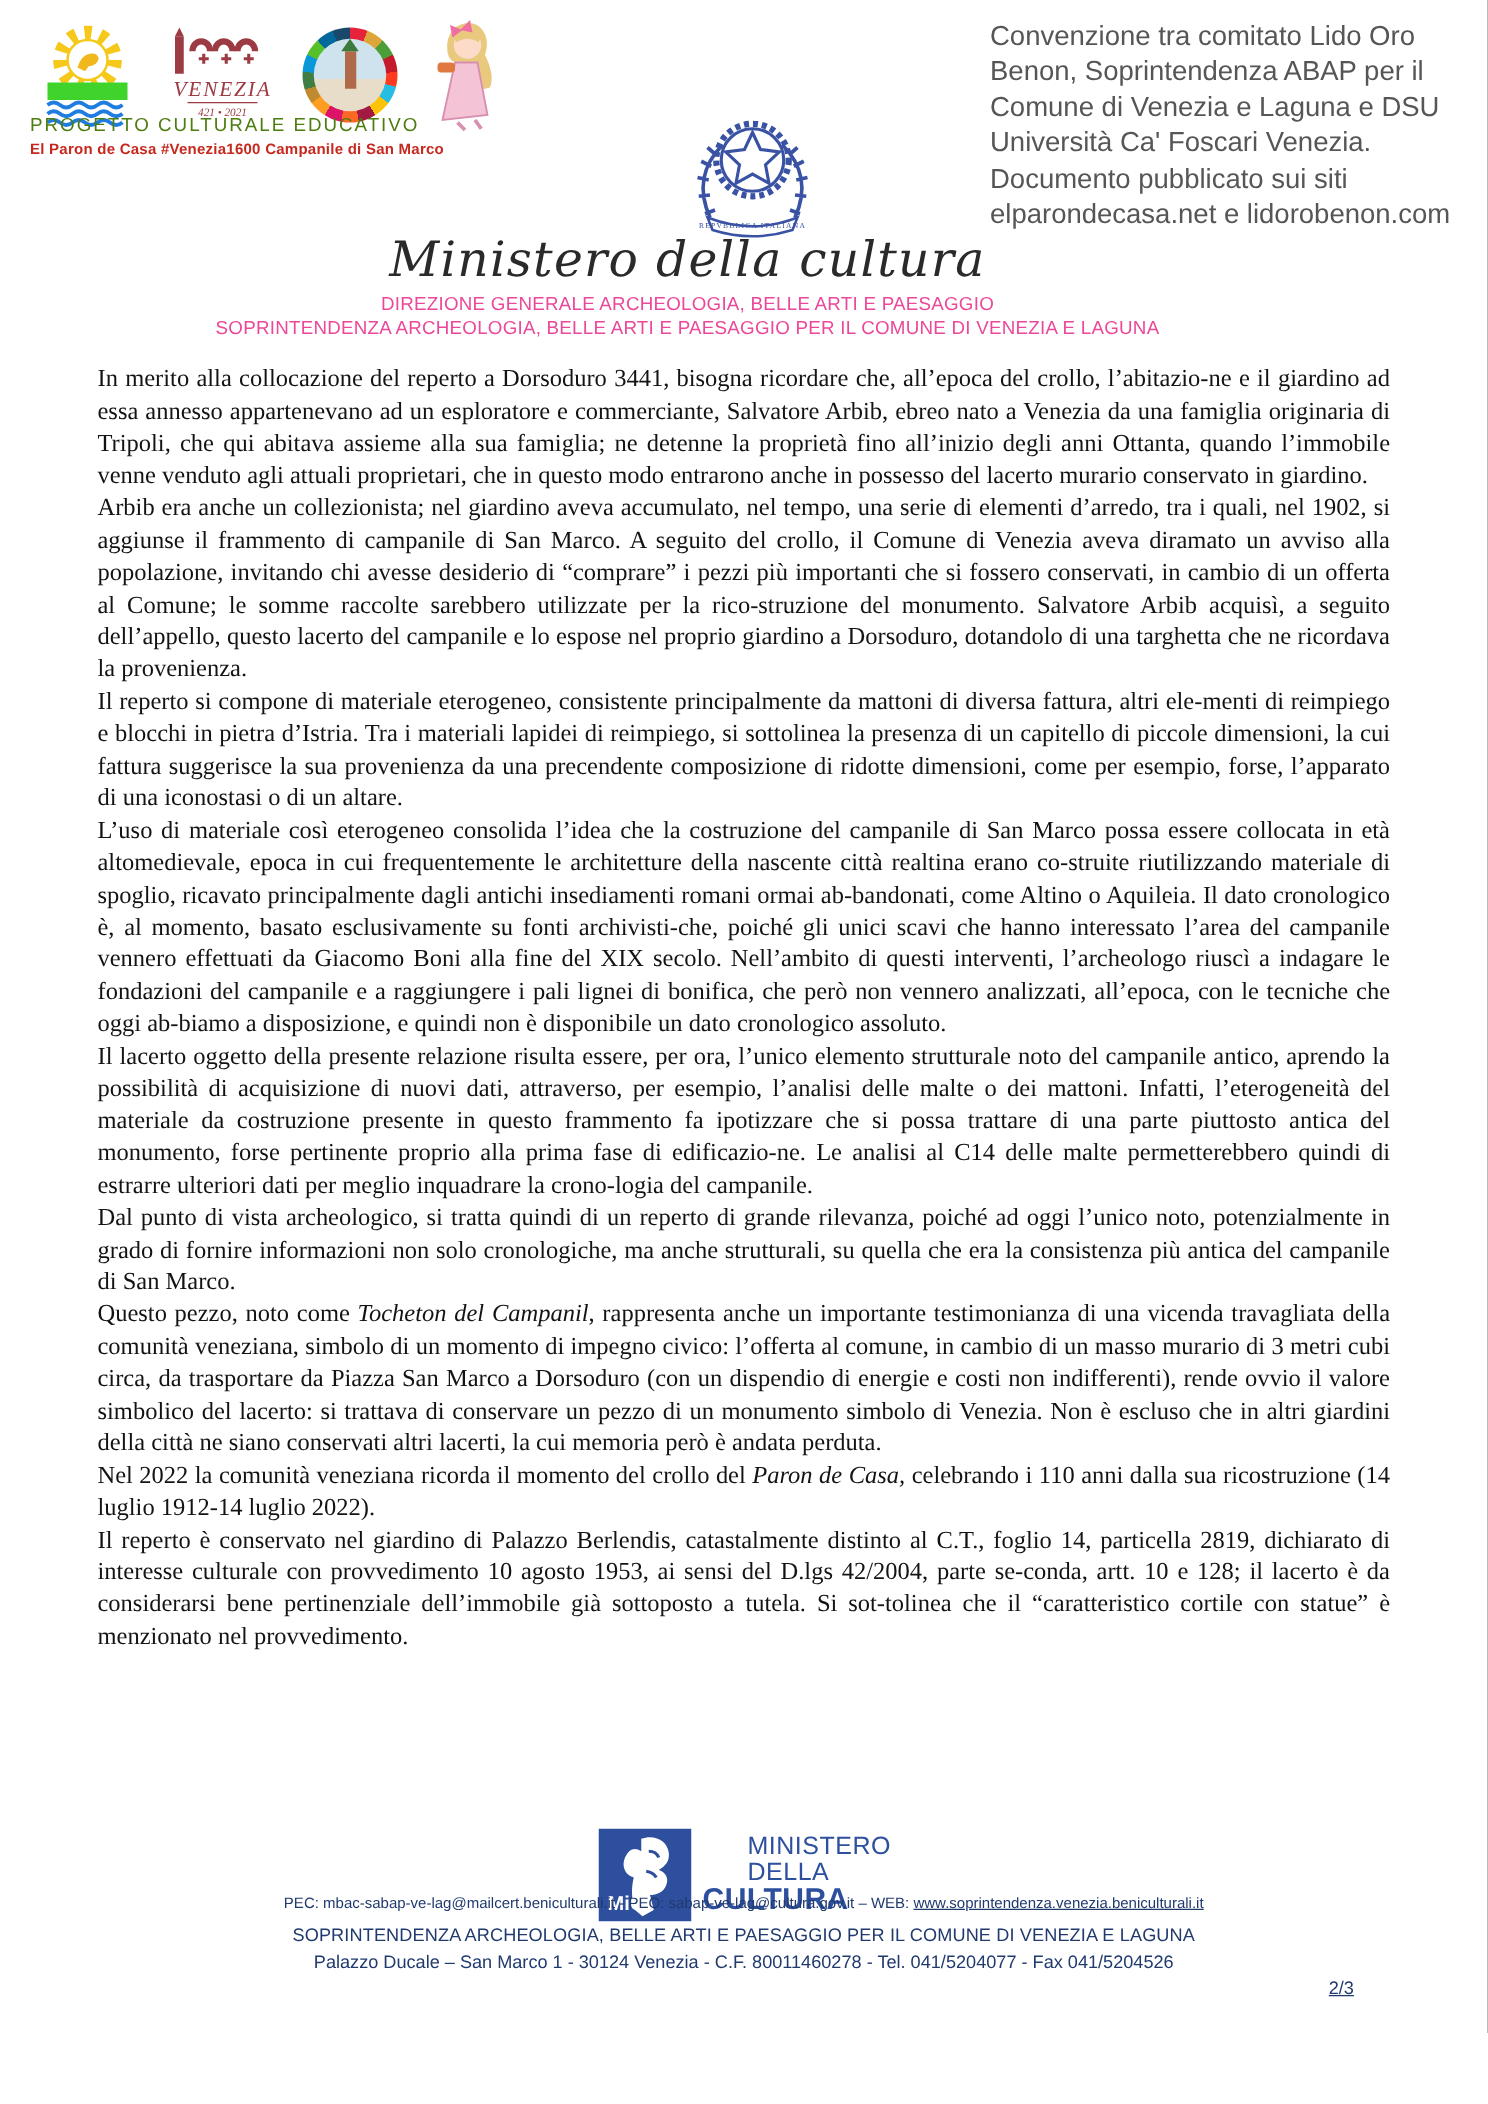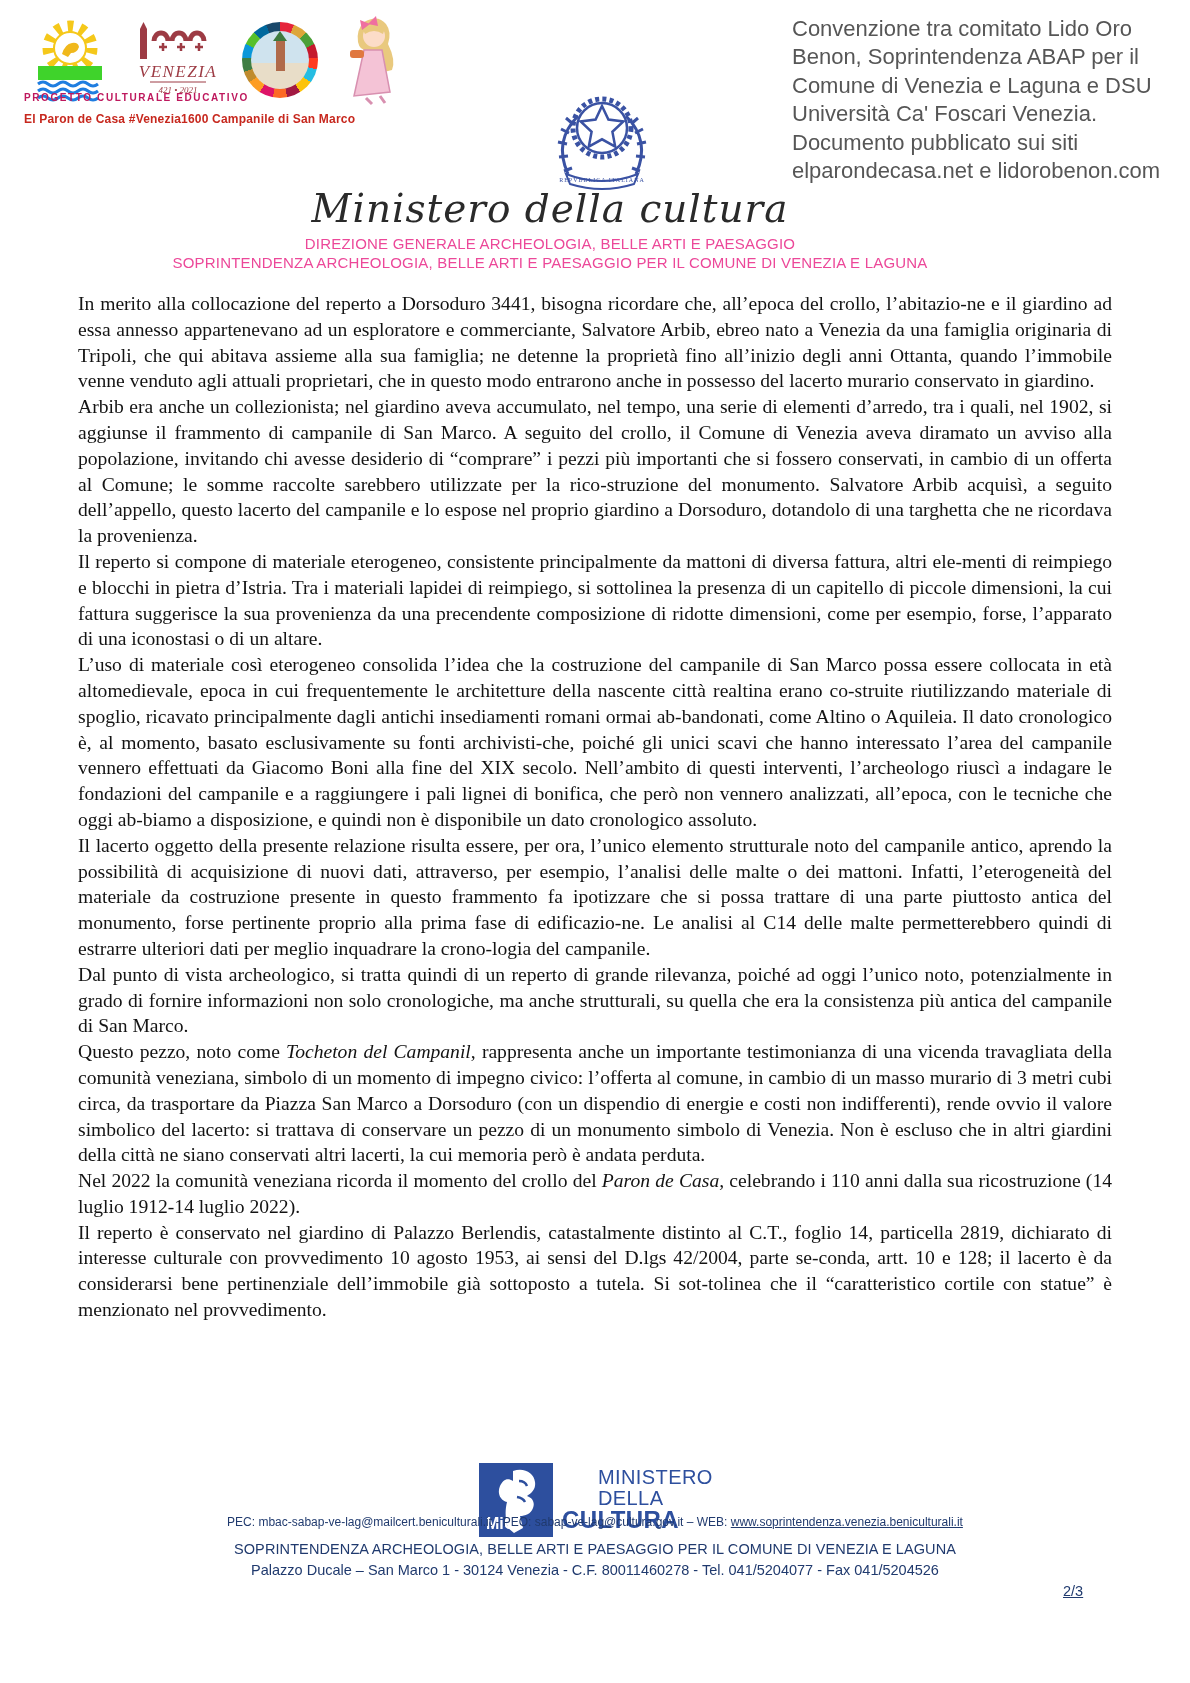--- a/index.html
+++ b/index.html
@@ -9,22 +9,22 @@
     margin:0 auto;
     background:#ffffff;
     font-family:"Liberation Serif", serif;
     overflow:hidden;
   }
   
   .logo-row{position:absolute;left:26px;top:14px;display:flex;align-items:center;gap:18px;font-style:italic;}
   .proj-title{
     position:absolute;left:24px;top:92px;width:330px;
     font-family:"Liberation Sans", sans-serif;
-    font-weight:bold;font-size:10px;letter-spacing:1.6px;
-    color:#be185d;white-space:nowrap;
+    font-weight:normal;font-size:15px;letter-spacing:1.6px;
+    color:#4d7c0f;white-space:nowrap;
   }
   .proj-subtitle{
     position:absolute;left:24px;top:112px;width:340px;
     font-family:"Liberation Sans", sans-serif;
     font-weight:bold;font-size:12px;letter-spacing:.2px;
     color:#c7281e;white-space:nowrap;
   }
   
   .sdg-ring{position:relative;width:76px;height:76px;border-radius:50%;
     background:conic-gradient(#e5243b 0 6%,#dda63a 6% 12%,#4c9f38 12% 18%,#c5192d 18% 24%,

